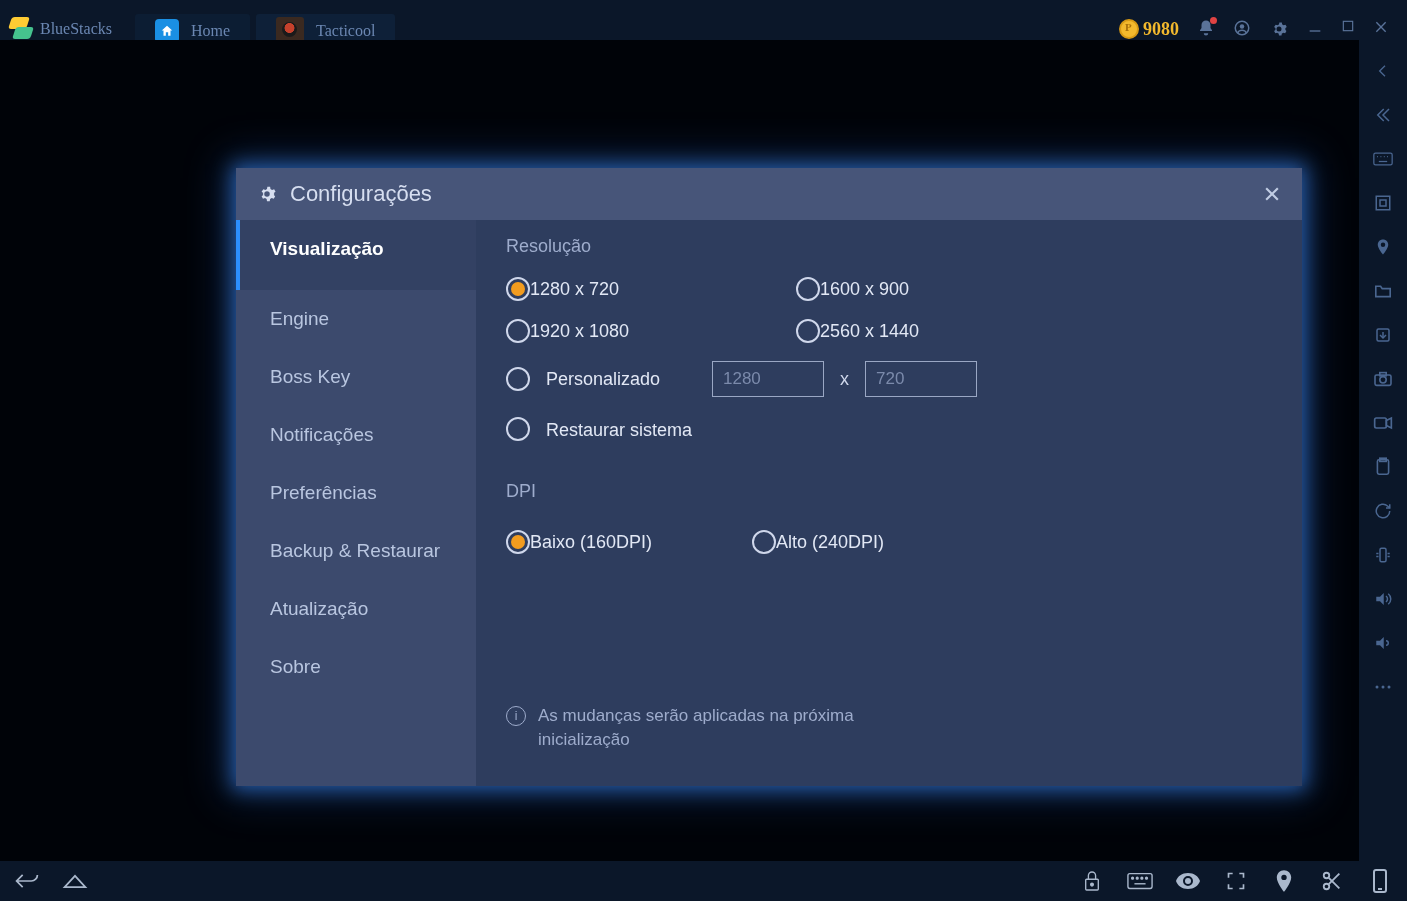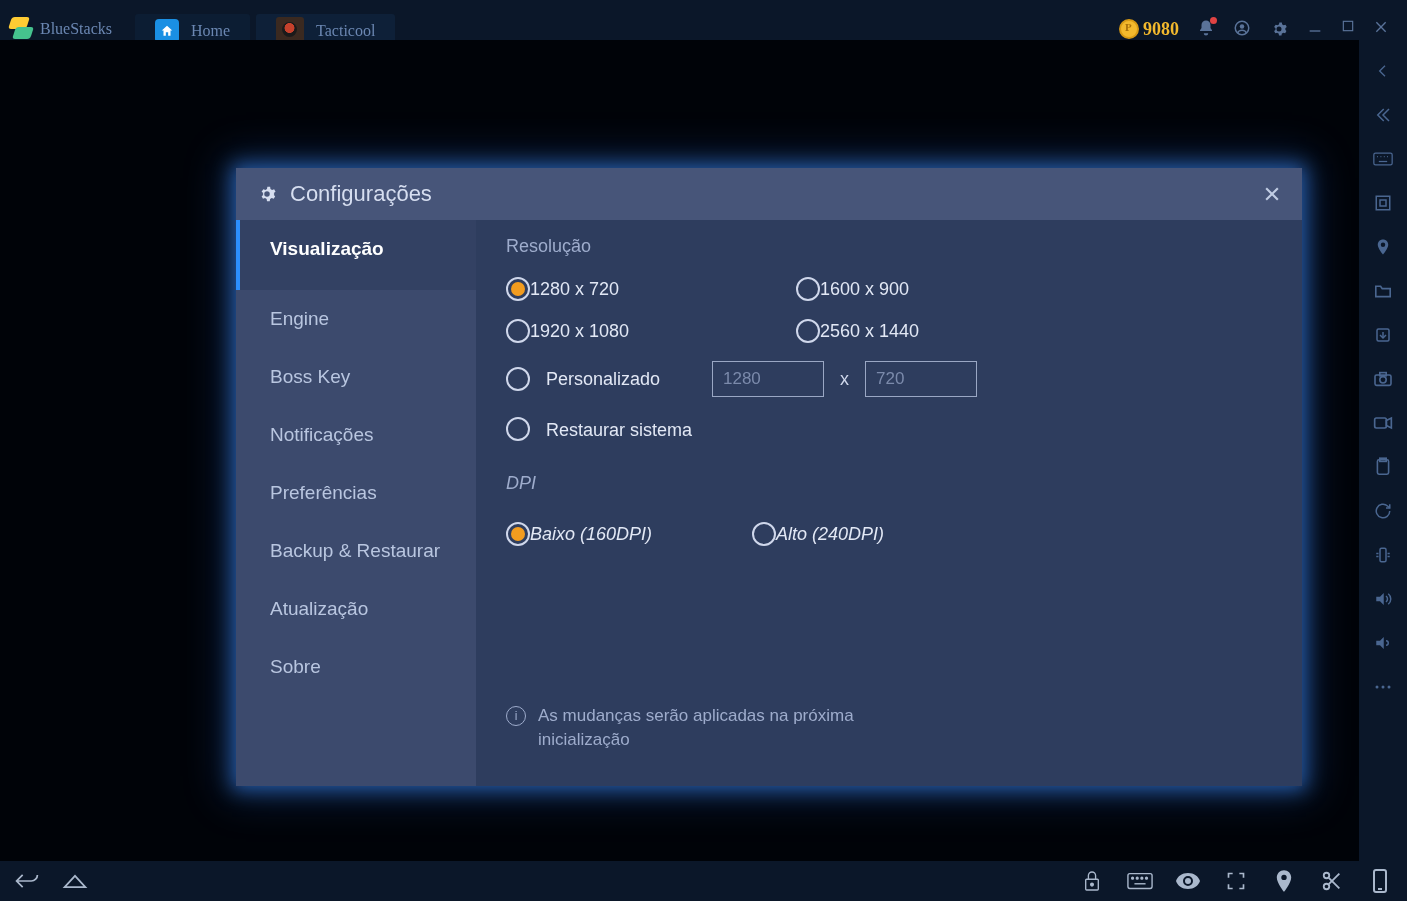--- a/index.html
+++ b/index.html
@@ -126,21 +126,21 @@
   .radio-circ.sel::after { content:''; width:14px;height:14px;background:#f29c1f;border-radius:50%;}
   .radio-lbl { font-size:18px; color:#e2e8f5; }
   .custom-row { display:flex; align-items:center; gap:16px; grid-column: 1 / span 2;}
   .custom-inp {
     width:112px; height:36px; border:1px solid #9aa7c4; background:transparent;
     color:#e2e8f5; font-size:17px; padding:0 10px; text-align:left;
   }
   .custom-inp::placeholder { color:#7b8aab; }
   .x-sep { font-size:18px; color:#cfd7eb; }
   .single-row { display:flex; align-items:flex-end; gap:16px; margin-bottom:18px;}
-  .dpi-block { margin-top:32px;font-style:italic; }
+  .dpi-block { margin-top:40px; }
   .dpi-row { display:flex; gap:100px; margin-top:28px;}
   .info-note { position:absolute; bottom:34px; left:30px; display:flex; gap:12px; align-items:flex-start;}
   .info-ic { width:20px;height:20px;border:1.5px solid #9eaccc;border-radius:50%;
     display:flex;align-items:center;justify-content:center;font-size:12px;color:#9eaccc;margin-top:2px;}
   .info-text { color:#9eaccc; font-size:17px; line-height:1.4; max-width:320px;}
   svg { display:block; }
 </style>
 </head>
 <body>
 

